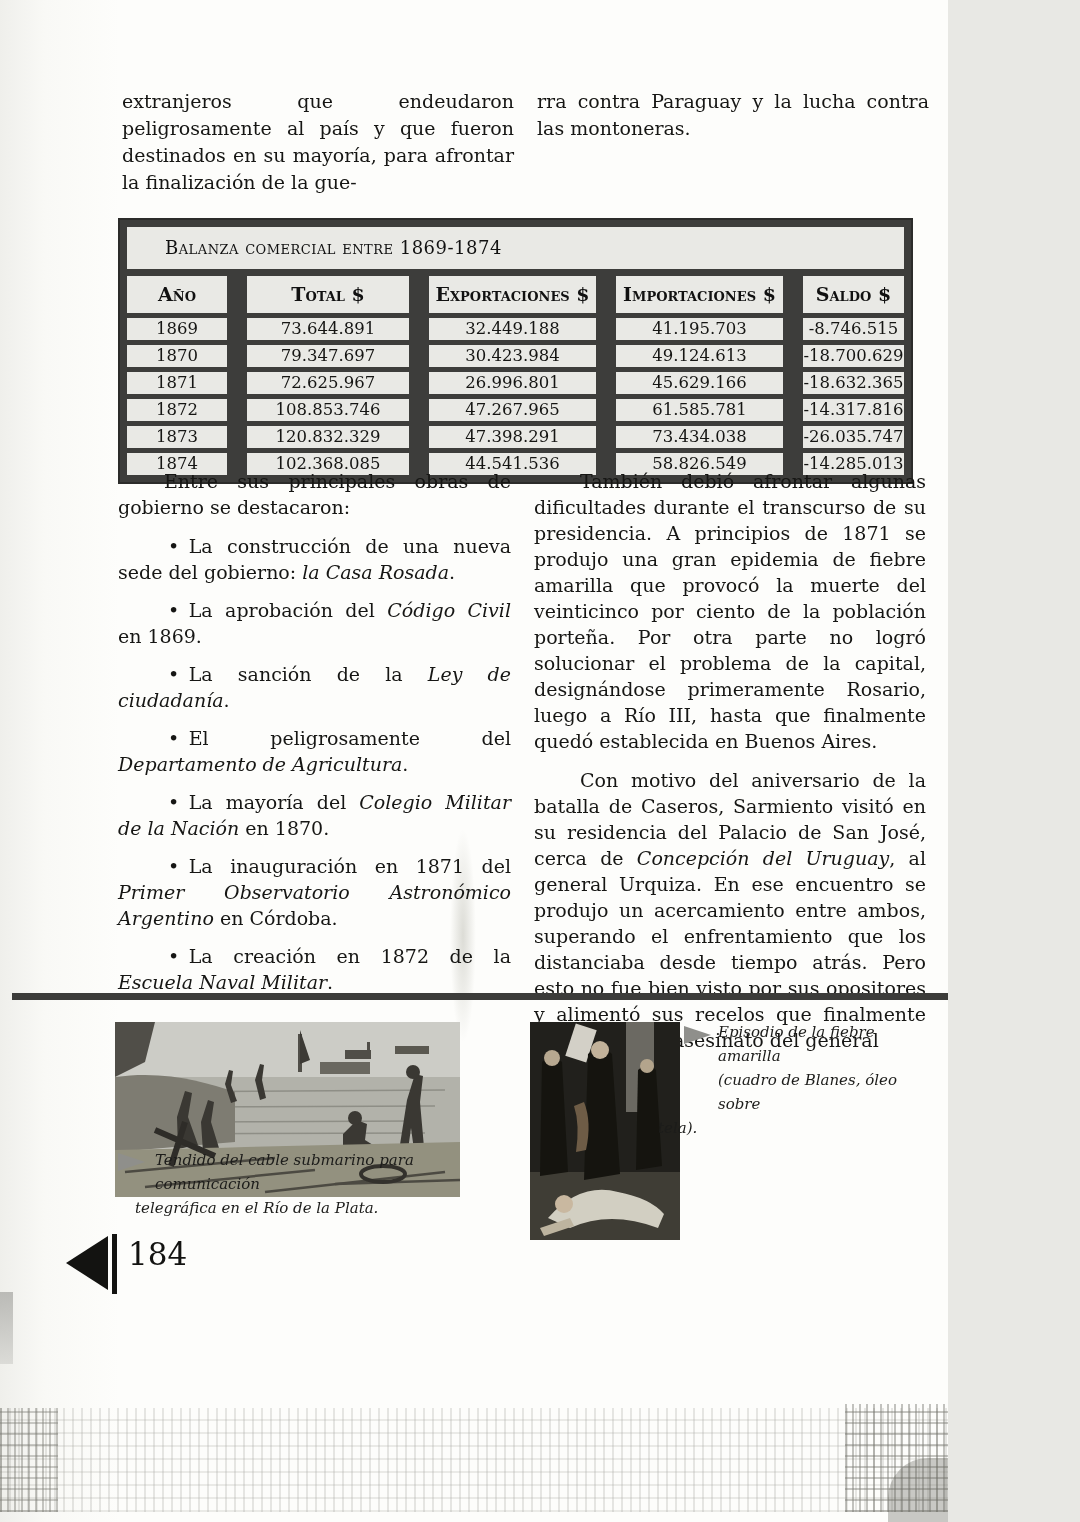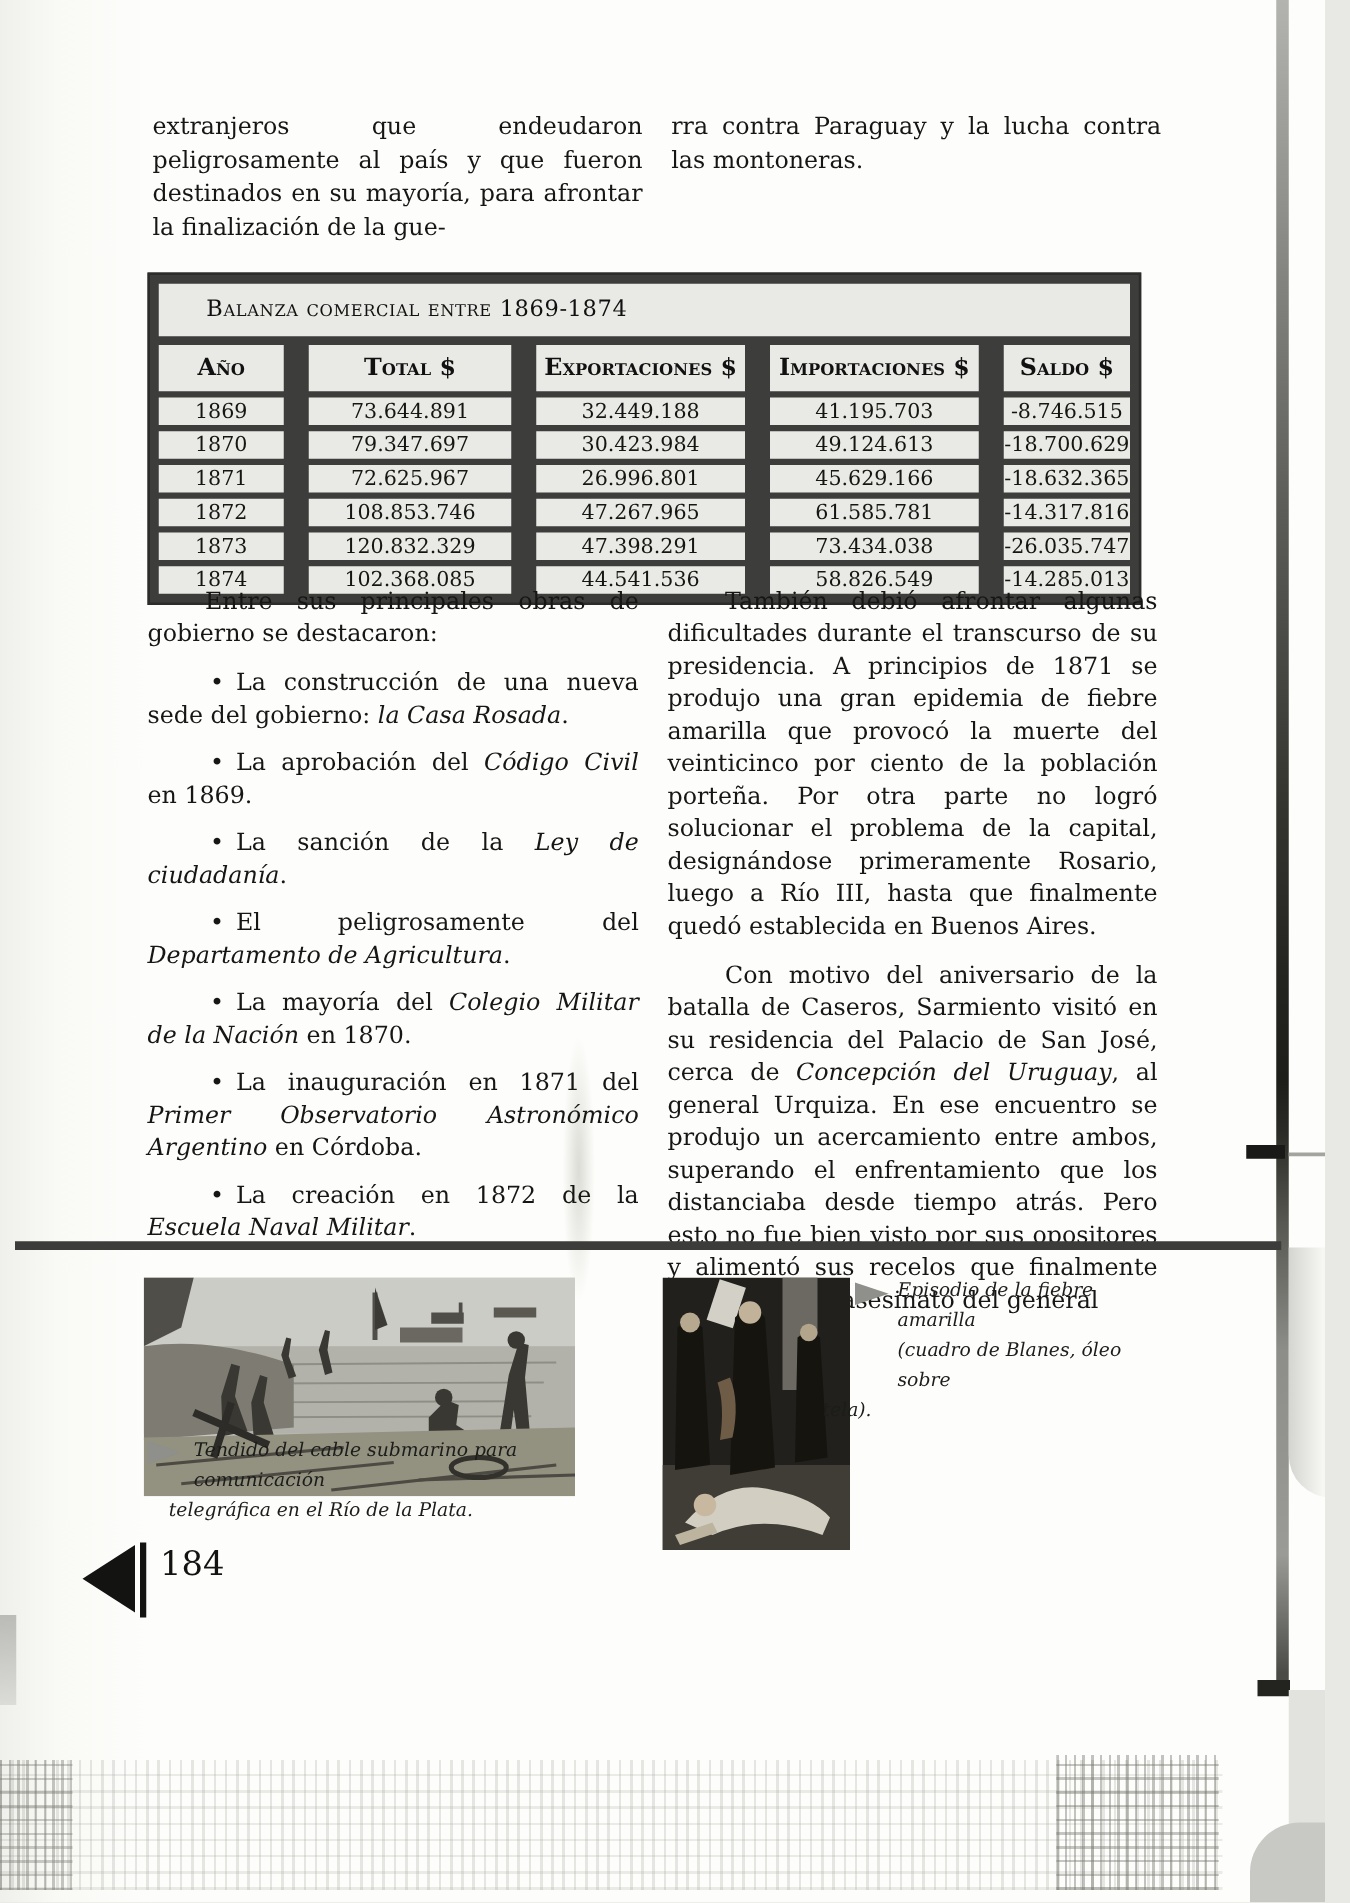--- a/index.html
+++ b/index.html
@@ -1,17 +1,17 @@
 <!DOCTYPE html>
 <html><head>
 <meta charset="utf-8">
 <style>
   html,body{margin:0;padding:0;background:#e8e8e4;}
   #page{
-    position:relative;width:1060px;height:1522px;overflow:hidden;
+    position:relative;width:948px;height:1522px;overflow:hidden;
     background:linear-gradient(90deg,#efefeb 0px,#f9f9f6 45px,#fdfdfb 120px,#fdfdfb 100%);
     font-family:"DejaVu Serif","Liberation Serif",serif;color:#161614;
   }
   
   .edge-right-line{position:absolute;left:1021px;top:0;width:10px;height:1352px;
     background:linear-gradient(#b3b3af 0%,#90908c 12%,#5c5c58 30%,#34342f 48%,#232320 58%,#1d1d1a 64%,#2a2a26 67%,#55554f 72%,#8d8d89 80%,#9a9a96 92%,#4a4a46 99%);}
   .edge-tick1{position:absolute;left:997px;top:916px;width:31px;height:11px;background:#191917;}
   .edge-hline{position:absolute;left:1031px;top:922px;width:49px;height:3px;background:#a3a39f;}
   .edge-tick2{position:absolute;left:1006px;top:1344px;width:26px;height:13px;background:#232320;}
   .edge-bottom-gray{position:absolute;left:1031px;top:1352px;width:49px;height:170px;background:#e2e2de;}
@@ -74,21 +74,21 @@
   .cap-fiebre .cap-line:last-child{margin-left:0;}
   .cap-cable{left:118px;top:1148px;width:405px;}
   .cap-cable .cap-arrow{left:0;top:5px;}
   .cap-cable .cap-line{margin-left:17px;}
   .cap-cable .cap-line:first-child{margin-left:37px;}
   
   .page-marker{position:absolute;left:66px;top:1234px;width:130px;height:62px;}
   .pm-tri{position:absolute;left:0;top:2px;width:0;height:0;
     border-right:42px solid #131311;border-top:27px solid transparent;border-bottom:27px solid transparent;}
   .pm-bar{position:absolute;left:46px;top:0;width:5px;height:60px;background:#131311;}
-  .pm-num{position:absolute;left:62px;top:2px;font-size:27px;color:#131311;}
+  .pm-num{position:absolute;left:62px;top:2px;font-size:31px;color:#131311;}
 </style>
 </head>
 <body>
 
 <div id="page">
 
   <div class="edge-right-line"></div>
   <div class="edge-tick1"></div>
   <div class="edge-hline"></div>
   <div class="edge-tick2"></div>

